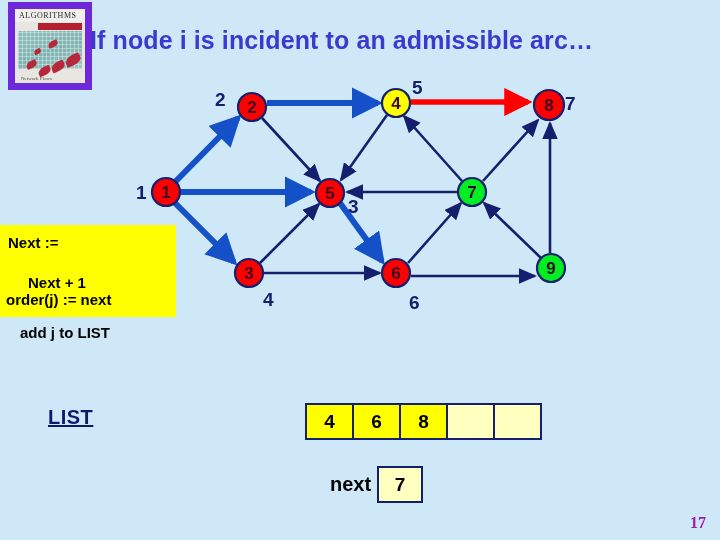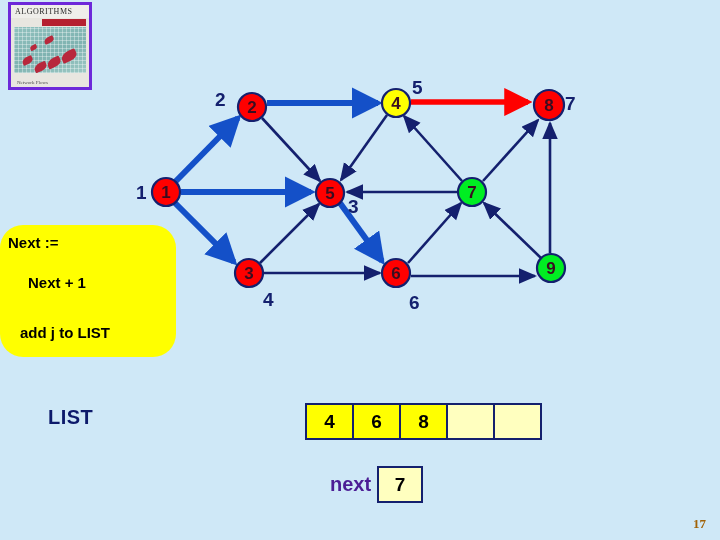--- a/index.html
+++ b/index.html
@@ -21,21 +21,21 @@
     height: 540px;
     background: #cfe8f7;
   }
 
   
   #book-cover {
     position: absolute;
     left: 8px; top: 2px;
     width: 84px; height: 88px;
     background: #e8e6e0;
-    border: 3px solid #6d28d9;
+    border: 7px solid #6d28d9;
     box-sizing: border-box;
     overflow: hidden;
   }
   #book-cover .bc-top {
     height: 13px;
     background: #efeeea;
     position: relative;
   }
   #book-cover .bc-title {
     position: absolute;
@@ -91,24 +91,23 @@
   #graph {
     position: absolute;
     left: 0; top: 0;
     width: 720px; height: 540px;
   }
 
   
   #code-box {
     position: absolute;
     left: 0px; top: 225px;
-    width: 176px; height: 132px;
+    width: 176px; height: 92px;
     background: #ffff00;
     box-sizing: border-box;
-    border-radius: 23px;
   }
   #code-box .line {
     position: absolute;
     font-size: 15px;
     font-weight: bold;
     color: #000000;
     white-space: nowrap;
   }
   #code-l1 { left: 8px;  top: 9px; }
   #code-l2 { left: 28px; top: 33px; margin-top: 16px; }
@@ -116,20 +115,21 @@
   #code-l4 { left: 20px;  top: 99px; }
 
   
   #list-label {
     position: absolute;
     left: 48px; top: 406px;
     font-size: 20px;
     font-weight: bold;
     color: #0d1a6b;
     letter-spacing: .5px;
+    text-decoration: underline;
   }
 
   
   #list-table {
     position: absolute;
     left: 305px; top: 403px;
     display: flex;
   }
   #list-table .cell {
     width: 49px; height: 37px;
@@ -150,43 +150,43 @@
   
   #next-row {
     position: absolute;
     left: 330px; top: 466px;
     display: flex;
     align-items: center;
   }
   #next-label {
     font-size: 20px;
     font-weight: bold;
-    color: #4c1d95;
+    color: #000000;
     margin-right: 6px;
   }
   #next-box {
     width: 46px; height: 37px;
     background: #ffffbf;
     border: 2px solid #14206e;
     box-sizing: border-box;
     display: flex;
     align-items: center;
     justify-content: center;
     font-size: 19px;
     font-weight: bold;
     color: #000000;
   }
 
   
   #page-number {
     position: absolute;
     right: 14px; bottom: 8px;
-    font-size: 13px;
-    font-weight: bold;
-    color: #a16207;
+    font-size: 16px;
+    font-weight: bold;
+    color: #a21caf;
     font-family: "Liberation Serif", serif;
   }
 
   .node-circle { stroke: #14206e; stroke-width: 2.2; }
   .node-text {
     font-family: "Liberation Sans", sans-serif;
     font-size: 17px;
     font-weight: bold;
     fill: #3a0d20;
     text-anchor: middle;
@@ -213,20 +213,21 @@
       <div class="leaf" style="left:8px;  top:30px; width:11px; height:7px;"></div>
       <div class="leaf" style="left:20px; top:36px; width:13px; height:8px;"></div>
       <div class="leaf" style="left:33px; top:31px; width:14px; height:9px;"></div>
       <div class="leaf" style="left:47px; top:24px; width:16px; height:10px;"></div>
       <div class="leaf" style="left:30px; top:10px; width:10px; height:6px;"></div>
       <div class="leaf" style="left:16px; top:18px; width:7px;  height:5px;"></div>
     </div>
     <div class="bc-auth">Network Flows</div>
   </div>
 
+  <div id="title">If node i is incident to an admissible arc…</div>
 
   <svg id="graph" viewBox="0 0 720 540">
     <defs>
       <marker id="ah-dark" markerWidth="7" markerHeight="7" refX="6.2" refY="3" orient="auto" markerUnits="strokeWidth">
         <path d="M0,0 L7,3 L0,6 z" fill="#14206e"></path>
       </marker>
       <marker id="ah-hl" markerWidth="5.2" markerHeight="5.2" refX="4.4" refY="2.6" orient="auto" markerUnits="strokeWidth">
         <path d="M0,0 L5.2,2.6 L0,5.2 z" fill="#1450c8"></path>
       </marker>
       <marker id="ah-red" markerWidth="5.2" markerHeight="5.2" refX="4.4" refY="2.6" orient="auto" markerUnits="strokeWidth">
@@ -306,20 +307,21 @@
       <text class="node-label" x="412" y="94">5</text>
       <text class="node-label" x="348" y="213">3</text>
       <text class="node-label" x="409" y="309">6</text>
       <text class="node-label" x="565" y="110">7</text>
     </g>
   </svg>
 
   <div id="code-box">
     <div class="line" id="code-l1">Next :=</div>
     <div class="line" id="code-l2">Next + 1</div>
+    <div class="line" id="code-l3">order(j) := next</div>
     <div class="line" id="code-l4">add j to LIST</div>
   </div>
 
   <div id="list-label">LIST</div>
 
   <div id="list-table">
     <div class="cell filled">4</div>
     <div class="cell filled">6</div>
     <div class="cell filled">8</div>
     <div class="cell empty"></div>

